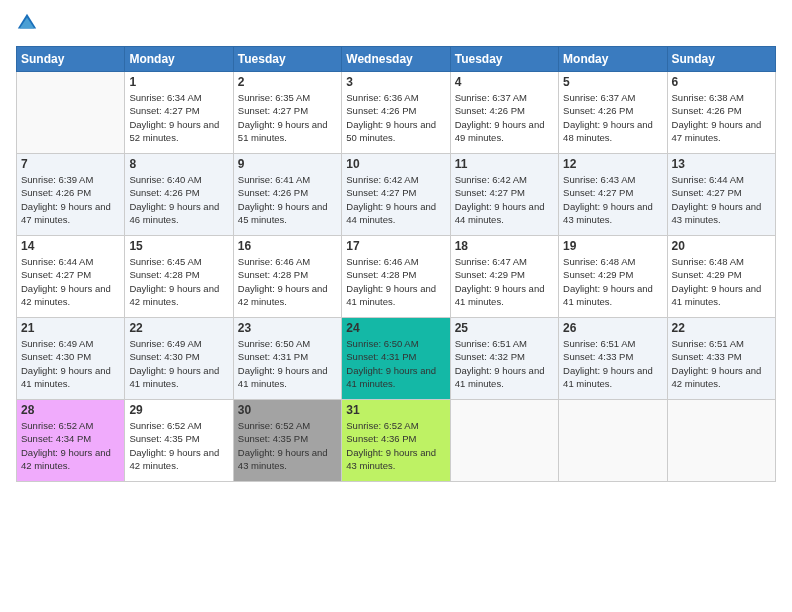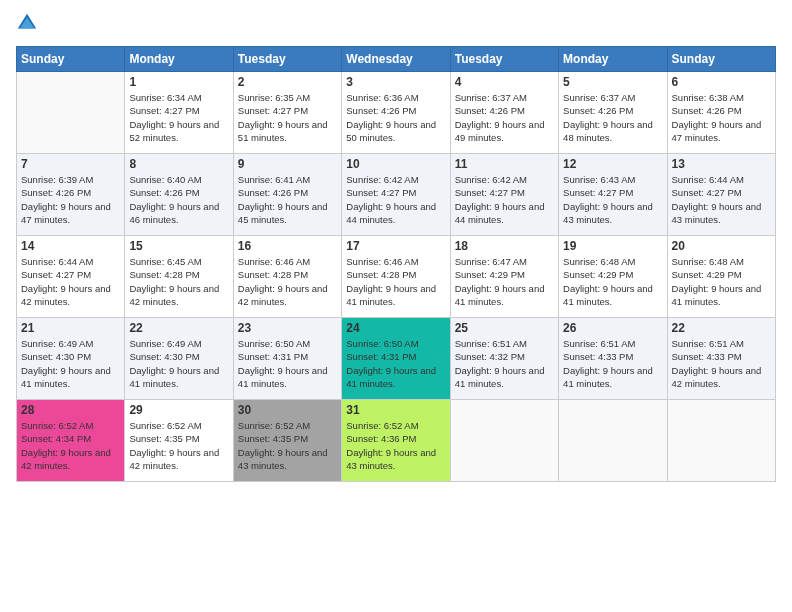--- a/index.html
+++ b/index.html
@@ -233,21 +233,21 @@
           <td style="background-color: rgb(240, 244, 249);">
             <span class="day-number">26</span>
             <div class="day-info">Sunrise: 6:51 AM<br>Sunset: 4:33 PM<br>Daylight: 9 hours and 41 minutes.</div>
           </td>
           <td style="background-color: rgb(240, 244, 249);">
             <span class="day-number">22</span>
             <div class="day-info">Sunrise: 6:51 AM<br>Sunset: 4:33 PM<br>Daylight: 9 hours and 42 minutes.</div>
           </td>
         </tr>
         <tr>
-          <td style="background-color: #ec4899;">
+          <td style="background-color: #f0abfc;">
             <span class="day-number">28</span>
             <div class="day-info">Sunrise: 6:52 AM<br>Sunset: 4:34 PM<br>Daylight: 9 hours and 42 minutes.</div>
           </td>
           <td style="background-color: rgb(255, 255, 255);">
             <span class="day-number">29</span>
             <div class="day-info">Sunrise: 6:52 AM<br>Sunset: 4:35 PM<br>Daylight: 9 hours and 42 minutes.</div>
           </td>
           <td style="background-color: #a3a3a3;">
             <span class="day-number">30</span>
             <div class="day-info">Sunrise: 6:52 AM<br>Sunset: 4:35 PM<br>Daylight: 9 hours and 43 minutes.</div>

